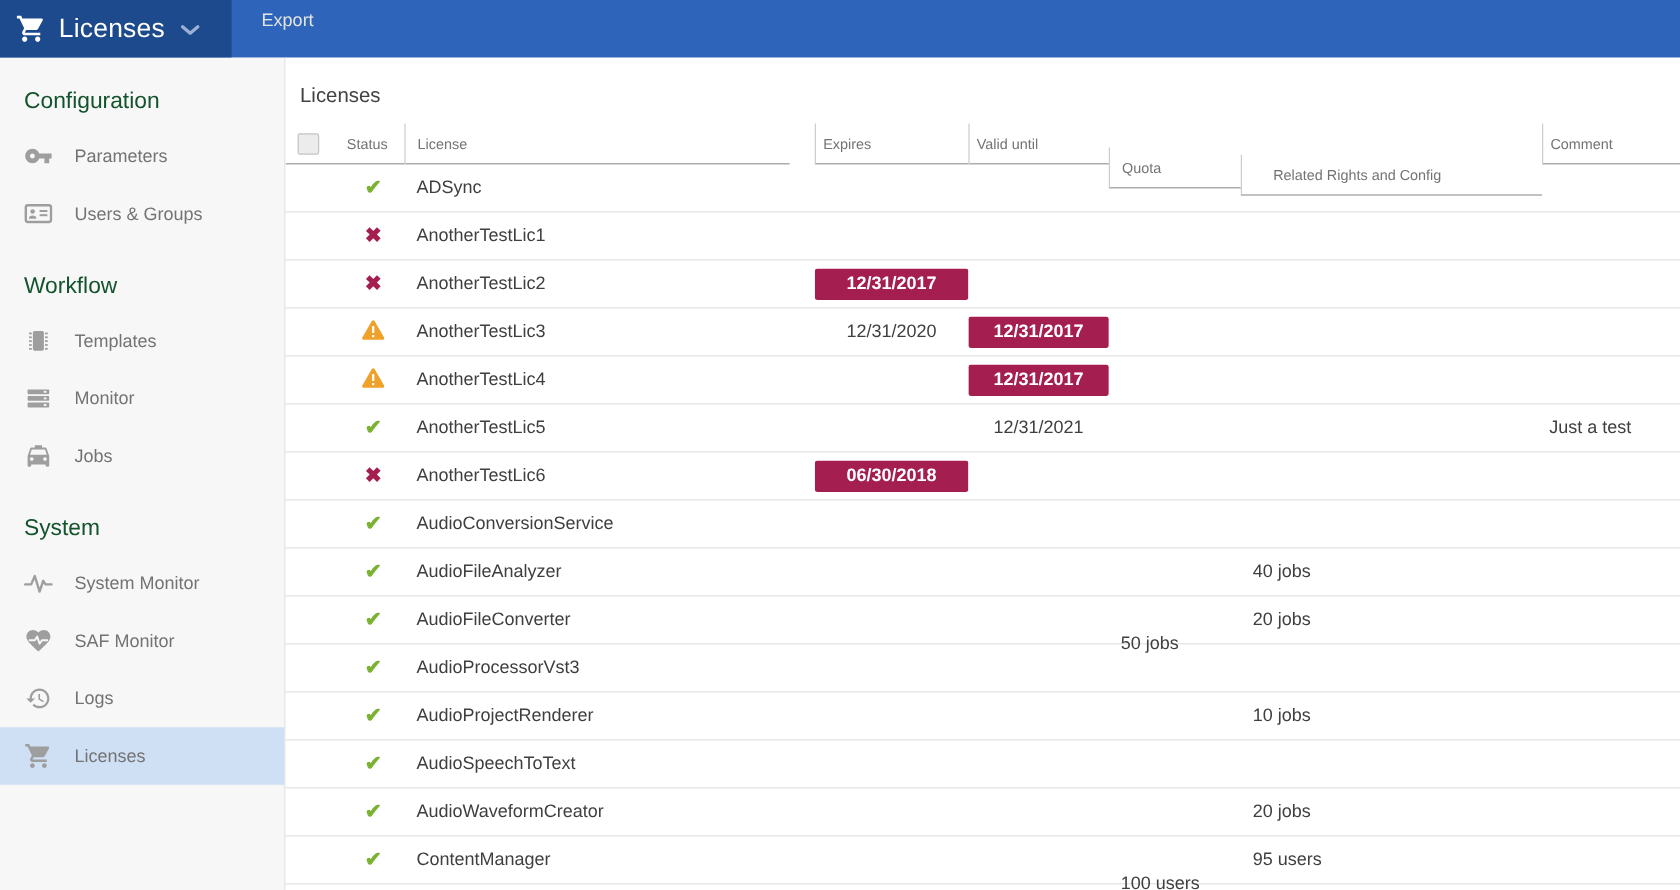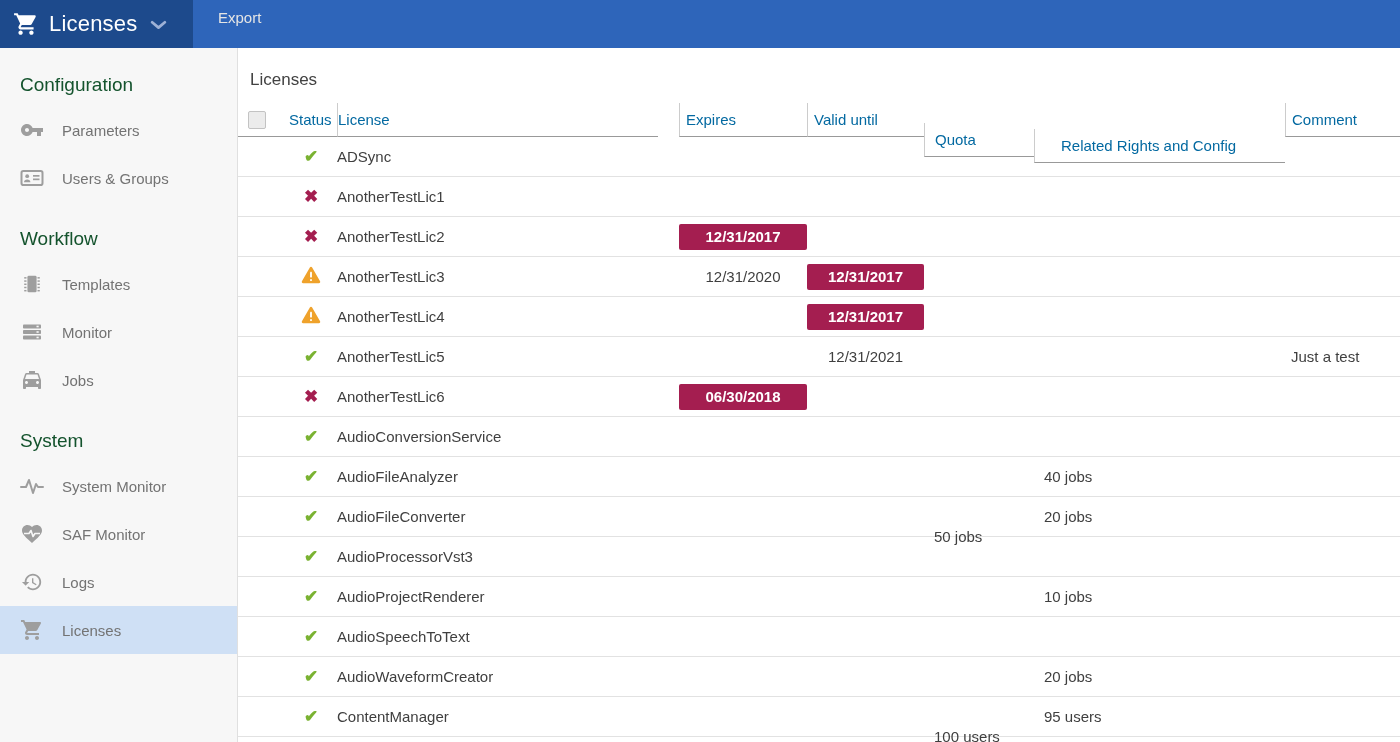--- a/index.html
+++ b/index.html
@@ -29,29 +29,29 @@
   .nav-icon { width:24px; height:24px; display:flex; align-items:center; justify-content:center; flex:0 0 24px; }
   .nav-label { margin-left:18px; font-size:15px; color:#737373; }
 
   
   .page-title { font-size:17px; font-weight:normal; color:#424242; padding:22px 0 0 12px; }
 
   .table { margin-top:13px; }
   .c { height:100%; overflow:hidden; white-space:nowrap; }
   .c-check   { width:47px;  flex:0 0 47px;  padding-left:10px; }
   .c-status  { width:52px;  flex:0 0 52px; }
-  .c-license { width:321px; flex:0 0 321px; }
+  .c-license { width:321px; flex:0 0 321px; padding-left:10px; }
   .c-expires { width:128px; flex:0 0 128px;margin-left:21px; }
   .c-valid   { width:117px; flex:0 0 117px; }
   .c-quota   { width:110px; flex:0 0 110px; padding-left:10px;margin-top:20px; }
   .c-related { width:251px; flex:0 0 251px; padding-left:10px; }
   .c-comment { width:126px; flex:0 0 126px; padding-left:6px; }
   .c-fill    { flex:1; }
 
-  .thead { height:34px; display:flex; align-items:stretch; font-size:15px; color:#0369a1;text-align:center; }
+  .thead { height:34px; display:flex; align-items:stretch; font-size:12px; color:#737373;text-align:center; }
   .thead .c { border-bottom:1px solid #999; display:flex; align-items:center; }
   .thead .c-fill { border-left:1px solid #ccc; }
   .thead .hsep { border-left:1px solid #ccc; }
   .thead .c-status  { padding-left:4px; }
   .thead .c-expires, .thead .c-valid { padding-left:6px; }
   .thead .c-related { padding-left:26px;margin-top:26px; }
   .checkbox { width:18px; height:18px; background:#ececec; border:1px solid #c3c3c3; border-radius:2px; cursor:pointer; }
 
   .trow { height:40px; display:flex; align-items:stretch; border-bottom:1px solid #e2e2e2; font-size:15px; cursor:pointer; }
   .trow .c { display:flex; align-items:center; }

